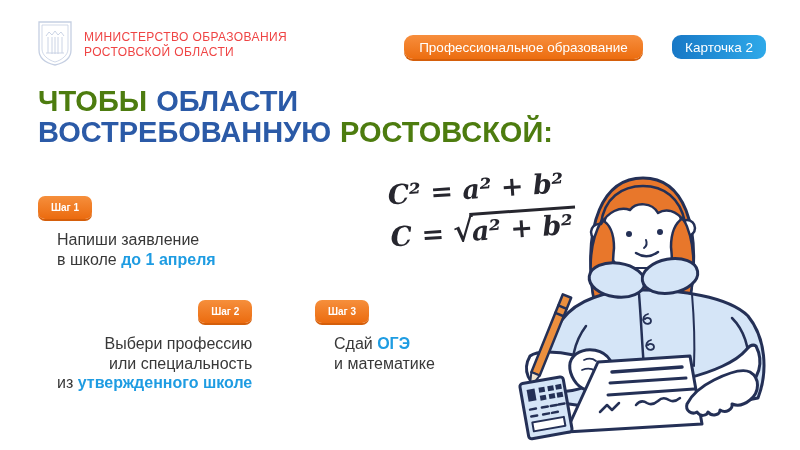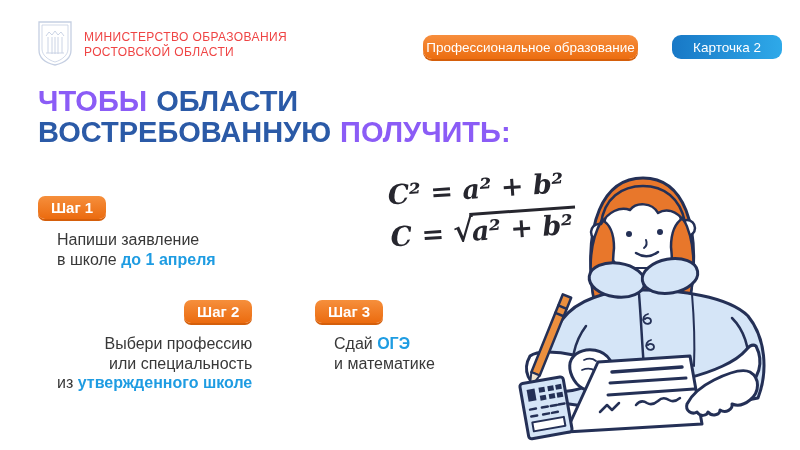--- a/index.html
+++ b/index.html
@@ -6,37 +6,37 @@
   .card{position:relative;width:800px;height:450px;background:#ffffff;overflow:hidden;
         font-family:"Liberation Sans",sans-serif;}
 
   
   .logo{position:absolute;left:36px;top:20px;width:38px;height:46px;}
   .ministry{position:absolute;left:84px;top:30px;font-size:12px;line-height:14.5px;
             letter-spacing:.4px;color:#ef4444;font-weight:400;text-transform:uppercase;}
   .tag{position:absolute;top:35px;height:24px;border-radius:9px;color:#fff;
        font-size:13.5px;display:flex;align-items:center;justify-content:center;
        box-sizing:border-box;padding:0 13px;white-space:nowrap;}
-  .tag-orange{left:423px;width:215px;
+  .tag-orange{left:404px;width:239px;
        background:linear-gradient(180deg,#f78e3d,#ec6d10);
        box-shadow:0 2px 0 #d55f0b;}
-  .tag-blue{left:672px;width:110px;
+  .tag-blue{left:672px;width:94px;
        background:linear-gradient(90deg,#1878c6,#2ea9e9);}
 
   
   .title{position:absolute;left:38px;top:86px;font-weight:700;font-size:29px;
          line-height:31px;white-space:nowrap;}
-  .title .lt{color:#8b5cf6;}
+  .title .lt{color:#4d7c0f;}
   .title .dk{color:#2b5aa7;}
   .title .gap{margin-right:9px;}
 
   
   .step{position:absolute;}
   .step-badge{display:inline-flex;align-items:center;justify-content:center;height:23px;
-       padding:0 13px;border-radius:7px;color:#fff;font-size:15px;font-weight:700;
+       padding:0 13px;border-radius:7px;color:#fff;font-size:10px;font-weight:700;
        background:linear-gradient(180deg,#f68f3c,#eb6b0f);box-shadow:0 2px 0 #d55f0b;}
   .step-text{margin-top:11px;font-size:16px;line-height:19.5px;color:#383838;margin-left:19px;}
   .hl{color:#1e9ce2;font-weight:700;}
   #step1{left:38px;top:196px;}
   #step2{left:38px;top:300px;text-align:right;}
   #step3{left:315px;top:300px;}
 
   
   .formula{position:absolute;left:389px;top:174px;transform:rotate(-4deg);
            font-family:"DejaVu Serif",serif;font-style:italic;font-weight:700;
@@ -65,21 +65,21 @@
     <div>РОСТОВСКОЙ ОБЛАСТИ</div>
   </div>
   <div class="tag tag-orange">Профессиональное образование</div>
   <div class="tag tag-blue">Карточка 2</div>
 
   <div class="title">
     <div>
       <span class="lt gap">ЧТОБЫ</span><span class="dk">ОБЛАСТИ</span>
     </div>
     <div>
-      <span class="dk gap">ВОСТРЕБОВАННУЮ</span><span class="lt">ПОЛУЧИТЬ:</span>
+      <span class="dk gap">ВОСТРЕБОВАННУЮ</span><span class="lt">РОСТОВСКОЙ:</span>
     </div>
   </div>
 
   <div class="step" id="step1">
     <span class="step-badge">Шаг 1</span>
     <div class="step-text">
       <div>Напиши заявление</div>
       <div><span>в школе </span><span class="hl">до 1 апреля</span></div>
     </div>
   </div>

